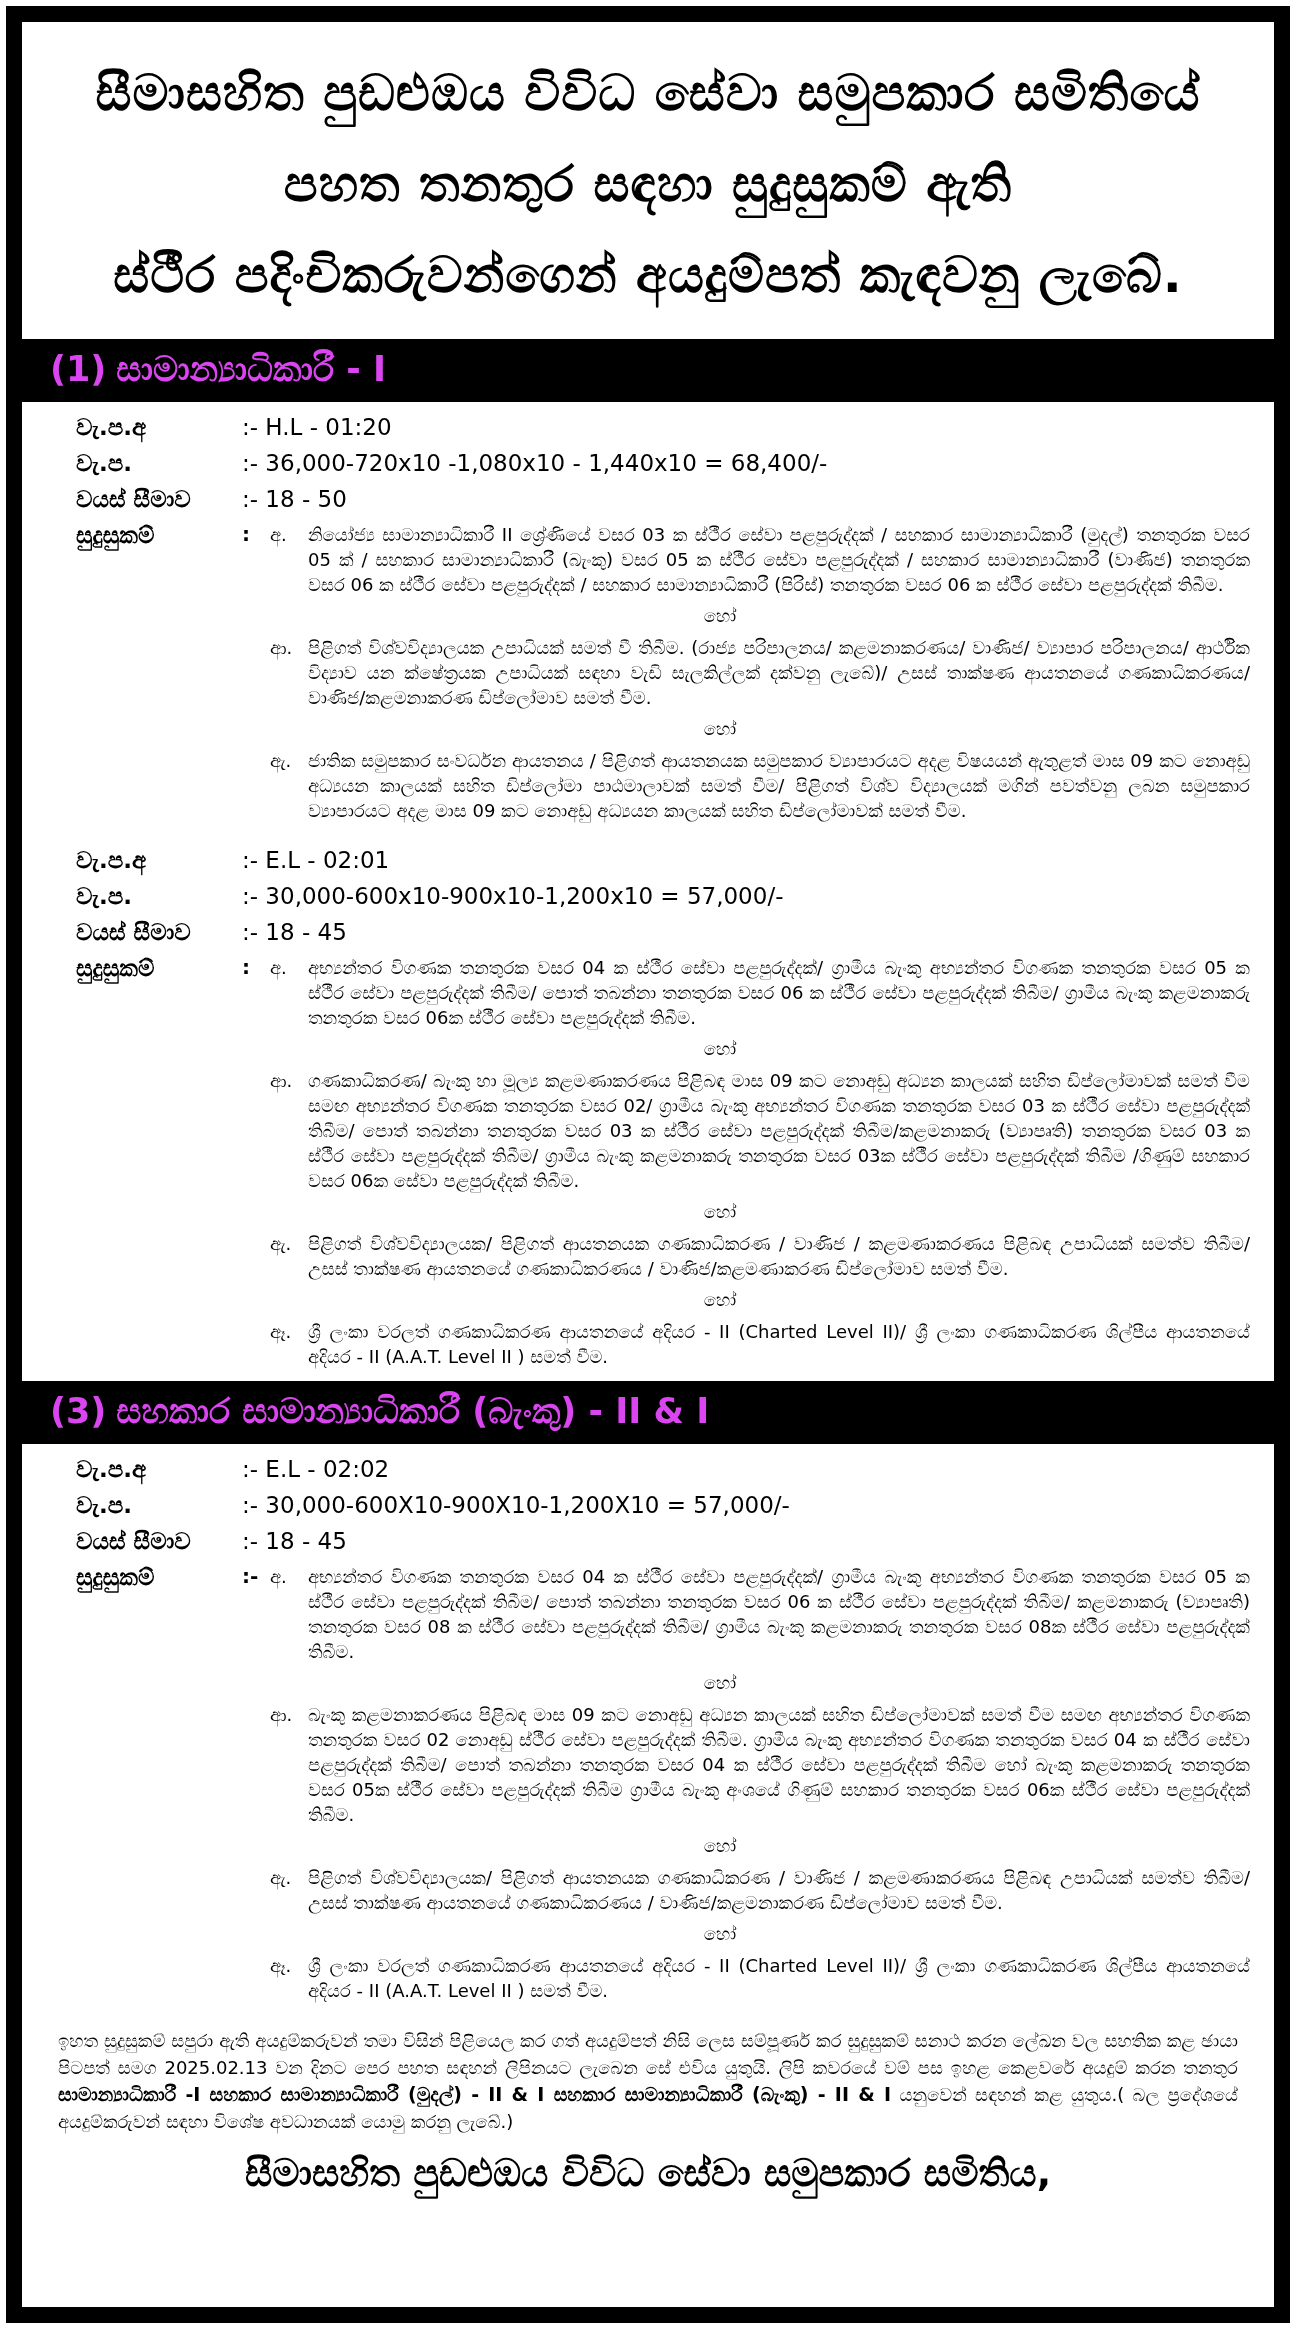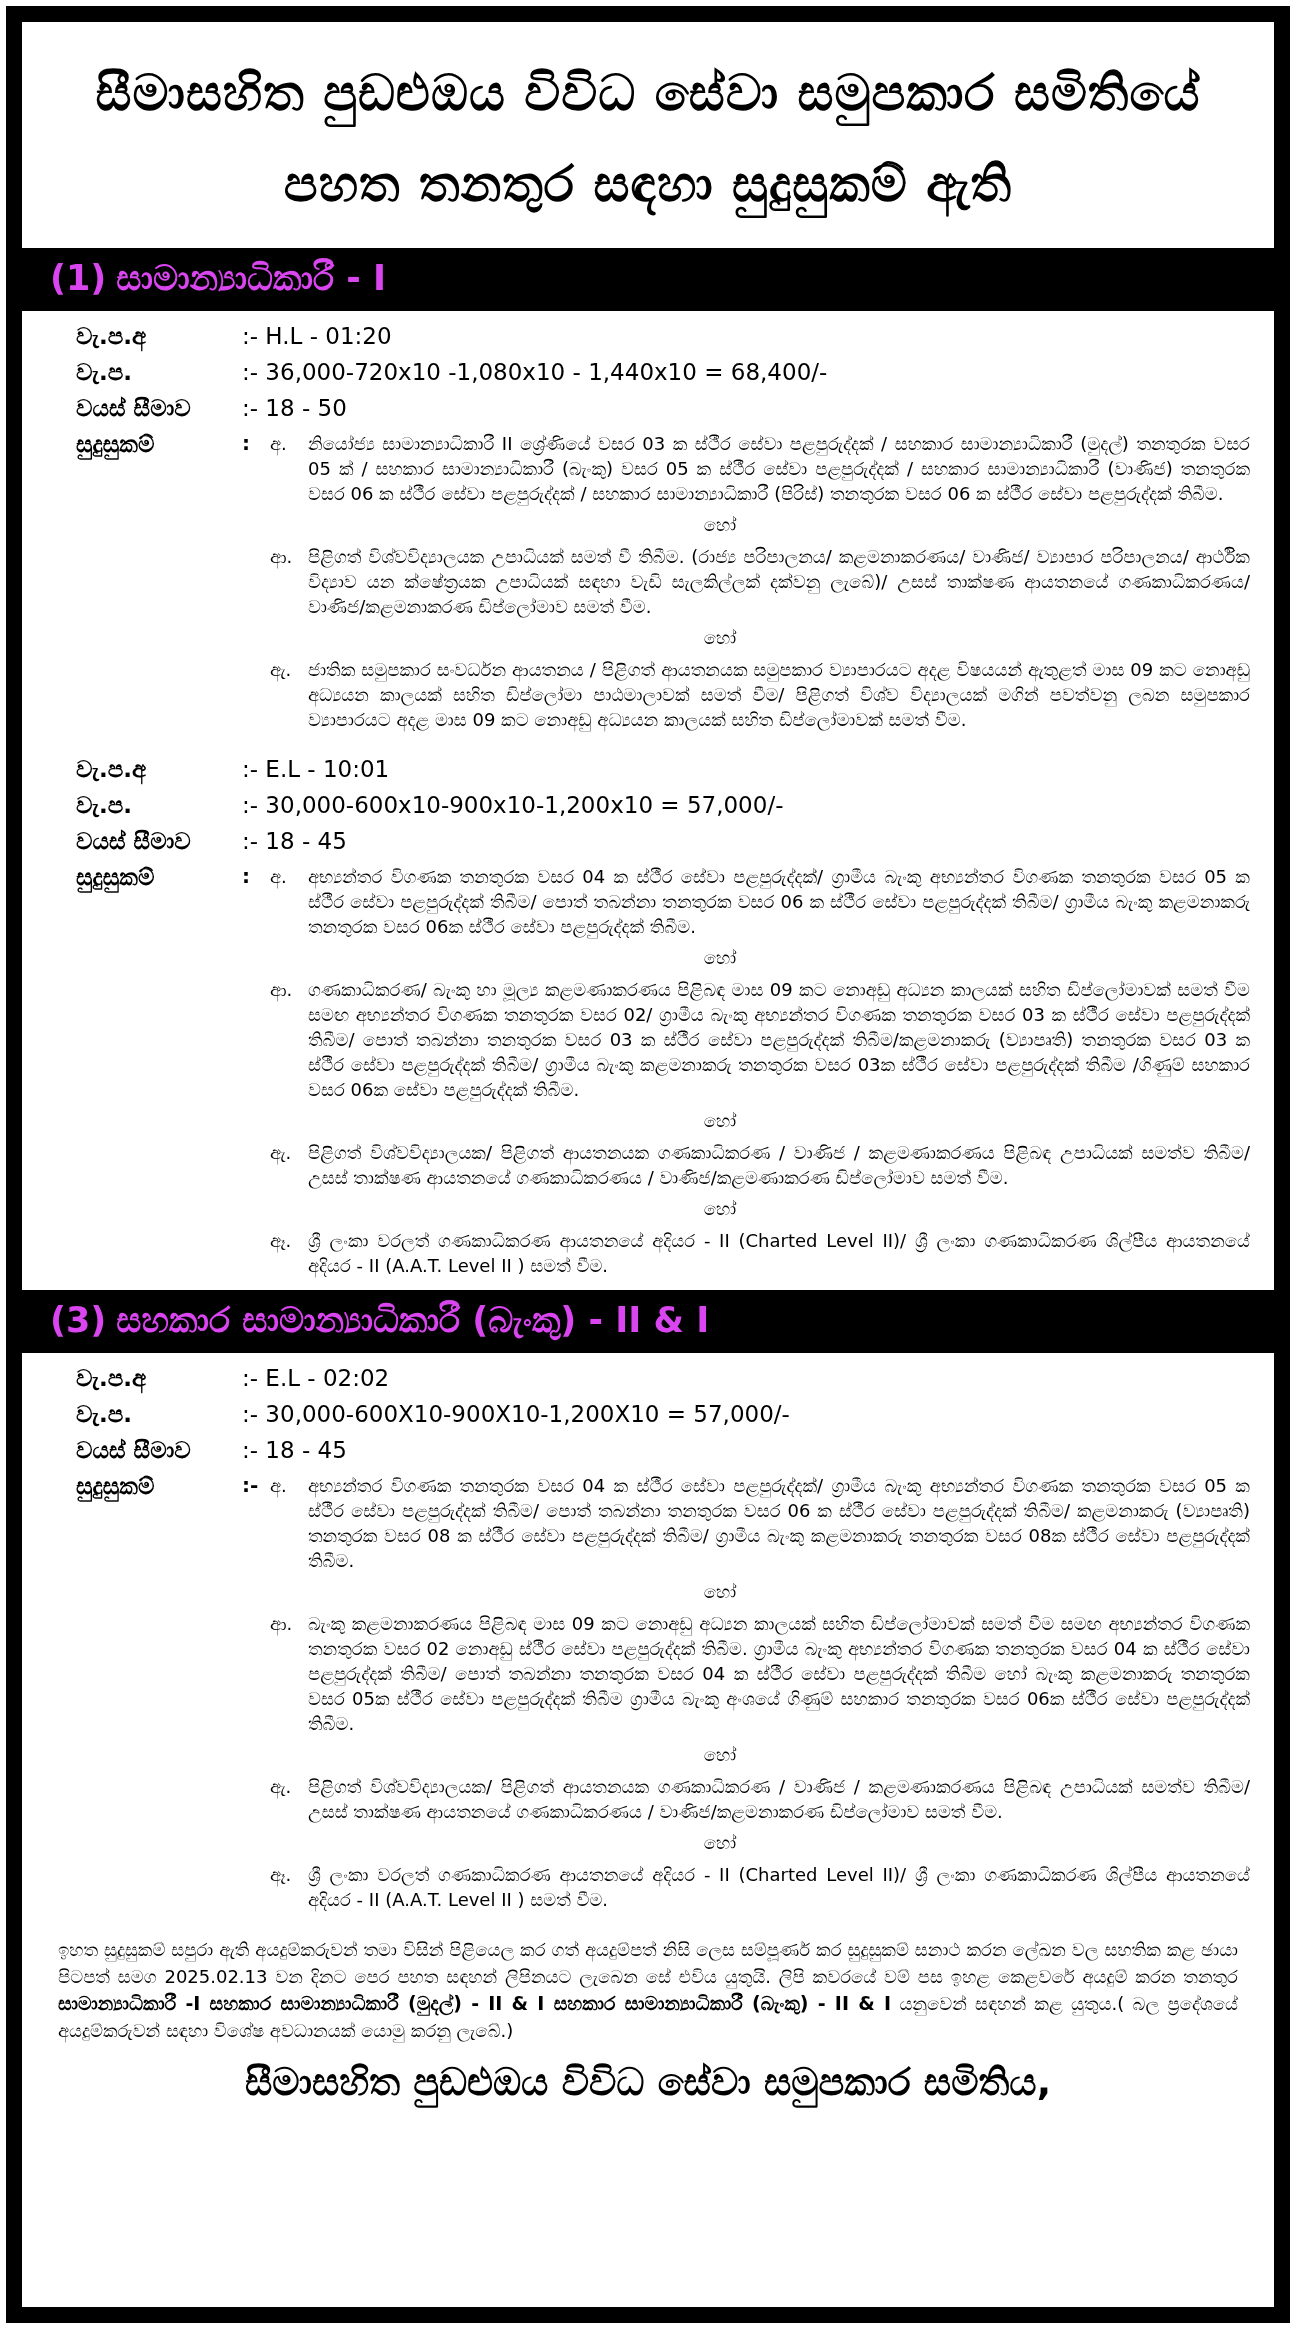--- a/index.html
+++ b/index.html
@@ -54,20 +54,21 @@
   .org   { font-size: 38px; font-weight: bold; margin-top: 6px; }
 </style>
 </head>
 <body>
 
 <div class="ad-frame">
 
   <div class="ad-header">
     <div class="hline">සීමාසහිත පුඩළුඔය විවිධ සේවා සමුපකාර සමිතියේ</div>
     <div class="hline">පහත තනතුර සඳහා සුදුසුකම් ඇති</div>
+    <div class="hline">ස්ථීර පදිංචිකරුවන්ගෙන් අයදුම්පත් කැඳවනු ලැබේ.</div>
   </div>
 
   <div class="band">
     <span class="num">(1)</span><span>සාමාන්‍යාධිකාරී - I</span>
   </div>
   <div class="content">
     <div class="frow">
       <div class="flabel">වැ.ප.අ</div>
       <div class="fvalue">:- H.L - 01:20</div>
     </div>
@@ -97,21 +98,21 @@
           <span class="qmark">ඇ.</span>
           <span class="qtext">ජාතික සමුපකාර සංවර්ධන ආයතනය / පිළිගත් ආයතනයක සමුපකාර ව්‍යාපාරයට අදළ විෂයයන් ඇතුළත් මාස 09 කට නොඅඩු අධ්‍යයන කාලයක් සහිත ඩිප්ලෝමා පාඨමාලාවක් සමත් වීම/ පිළිගත් විශ්ව විද්‍යාලයක් මගින් පවත්වනු ලබන සමුපකාර ව්‍යාපාරයට අදළ මාස 09 කට නොඅඩු අධ්‍යයන කාලයක් සහිත ඩිප්ලෝමාවක් සමත් වීම.</span>
         </div>
       </div>
     </div>
   </div>
 
   <div class="content">
     <div class="frow">
       <div class="flabel">වැ.ප.අ</div>
-      <div class="fvalue">:- E.L - 10:01</div>
+      <div class="fvalue">:- E.L - 02:01</div>
     </div>
     <div class="frow">
       <div class="flabel">වැ.ප.</div>
       <div class="fvalue">:- 30,000-600x10-900x10-1,200x10 = 57,000/-</div>
     </div>
     <div class="frow">
       <div class="flabel">වයස් සීමාව</div>
       <div class="fvalue">:- 18 - 45</div>
     </div>
     <div class="quals">

